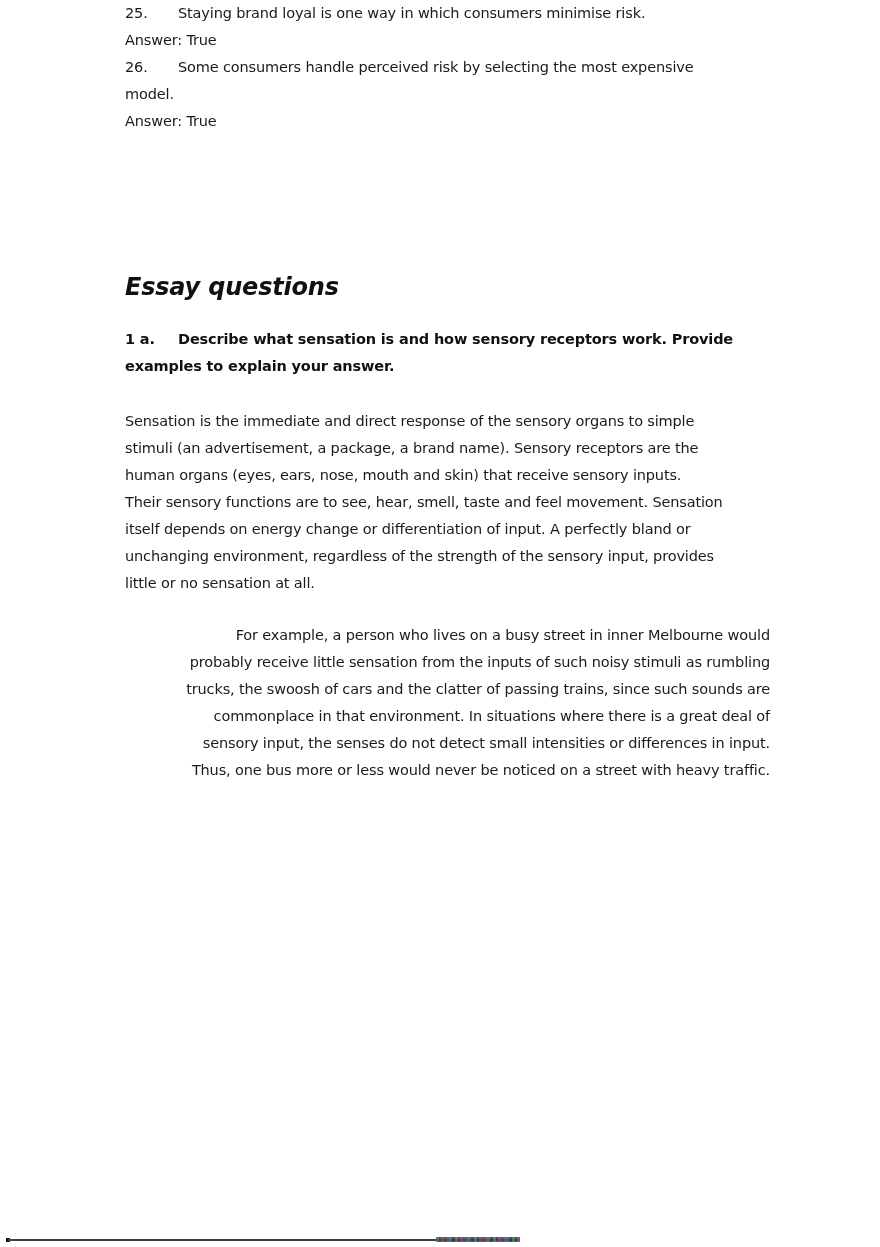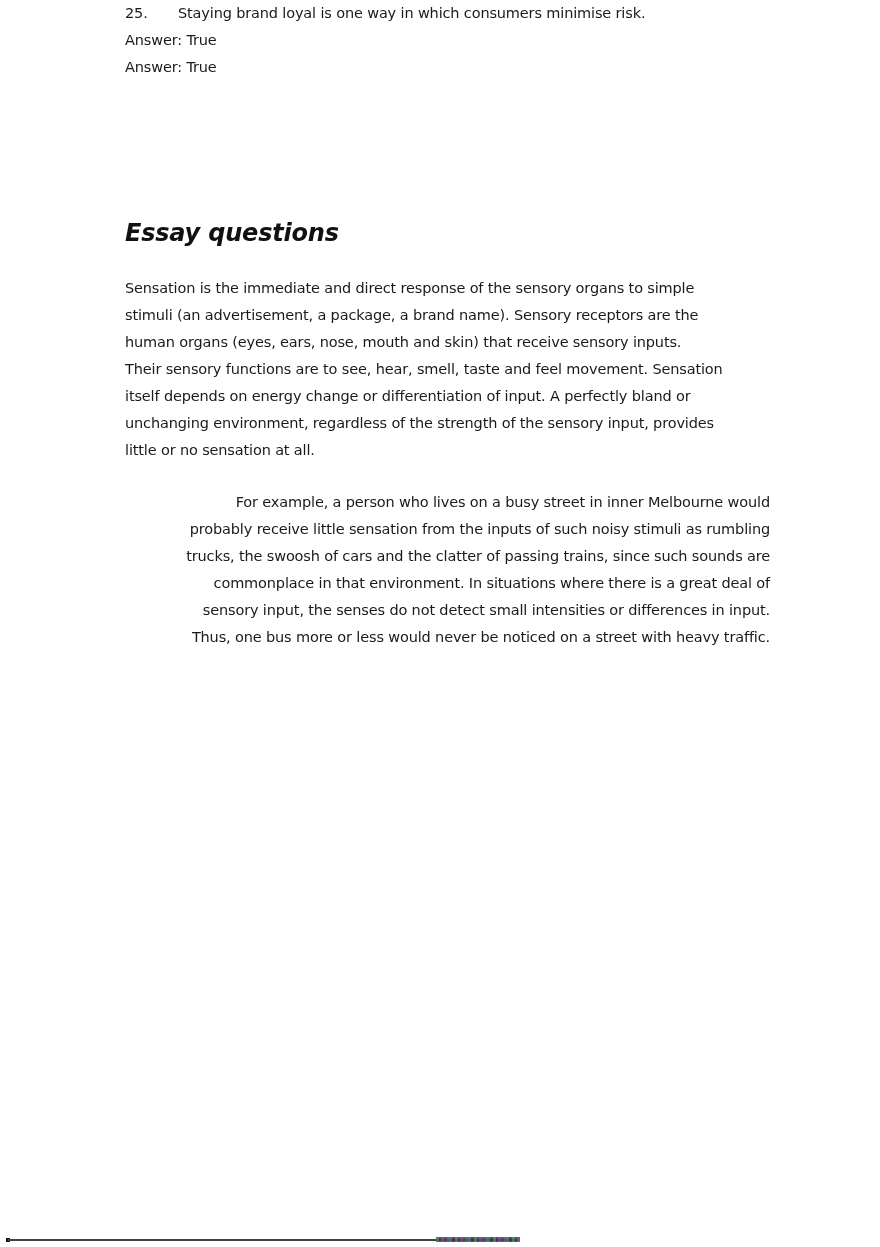--- a/index.html
+++ b/index.html
@@ -92,24 +92,28 @@
 </style>
 </head>
 <body>
 
 <div class="doc-page">
   <div class="doc-content">
 
     <p class="q25-question"><span class="qnum">25.</span><span class="qtext">Staying brand loyal is one way in which consumers minimise risk.</span></p>
     <p class="q25-answer">Answer: True</p>
 
+    <p class="q26-question"><span class="qnum">26.</span><span class="qtext">Some consumers handle perceived risk by selecting the most expensive
+model.</span></p>
     <p class="q26-answer">Answer: True</p>
 
     <h1 class="essay-heading">Essay questions</h1>
 
+    <p class="essay-question"><span class="qnum">1 a.</span><span class="qtext">Describe what sensation is and how sensory receptors work. Provide
+examples to explain your answer.</span></p>
 
     <p class="para essay-para-1">Sensation is the immediate and direct response of the sensory organs to simple
 stimuli (an advertisement, a package, a brand name). Sensory receptors are the
 human organs (eyes, ears, nose, mouth and skin) that receive sensory inputs.
 Their sensory functions are to see, hear, smell, taste and feel movement. Sensation
 itself depends on energy change or differentiation of input. A perfectly bland or
 unchanging environment, regardless of the strength of the sensory input, provides
 little or no sensation at all.</p>
 
     <p class="para essay-para-2">For example, a person who lives on a busy street in inner Melbourne would

